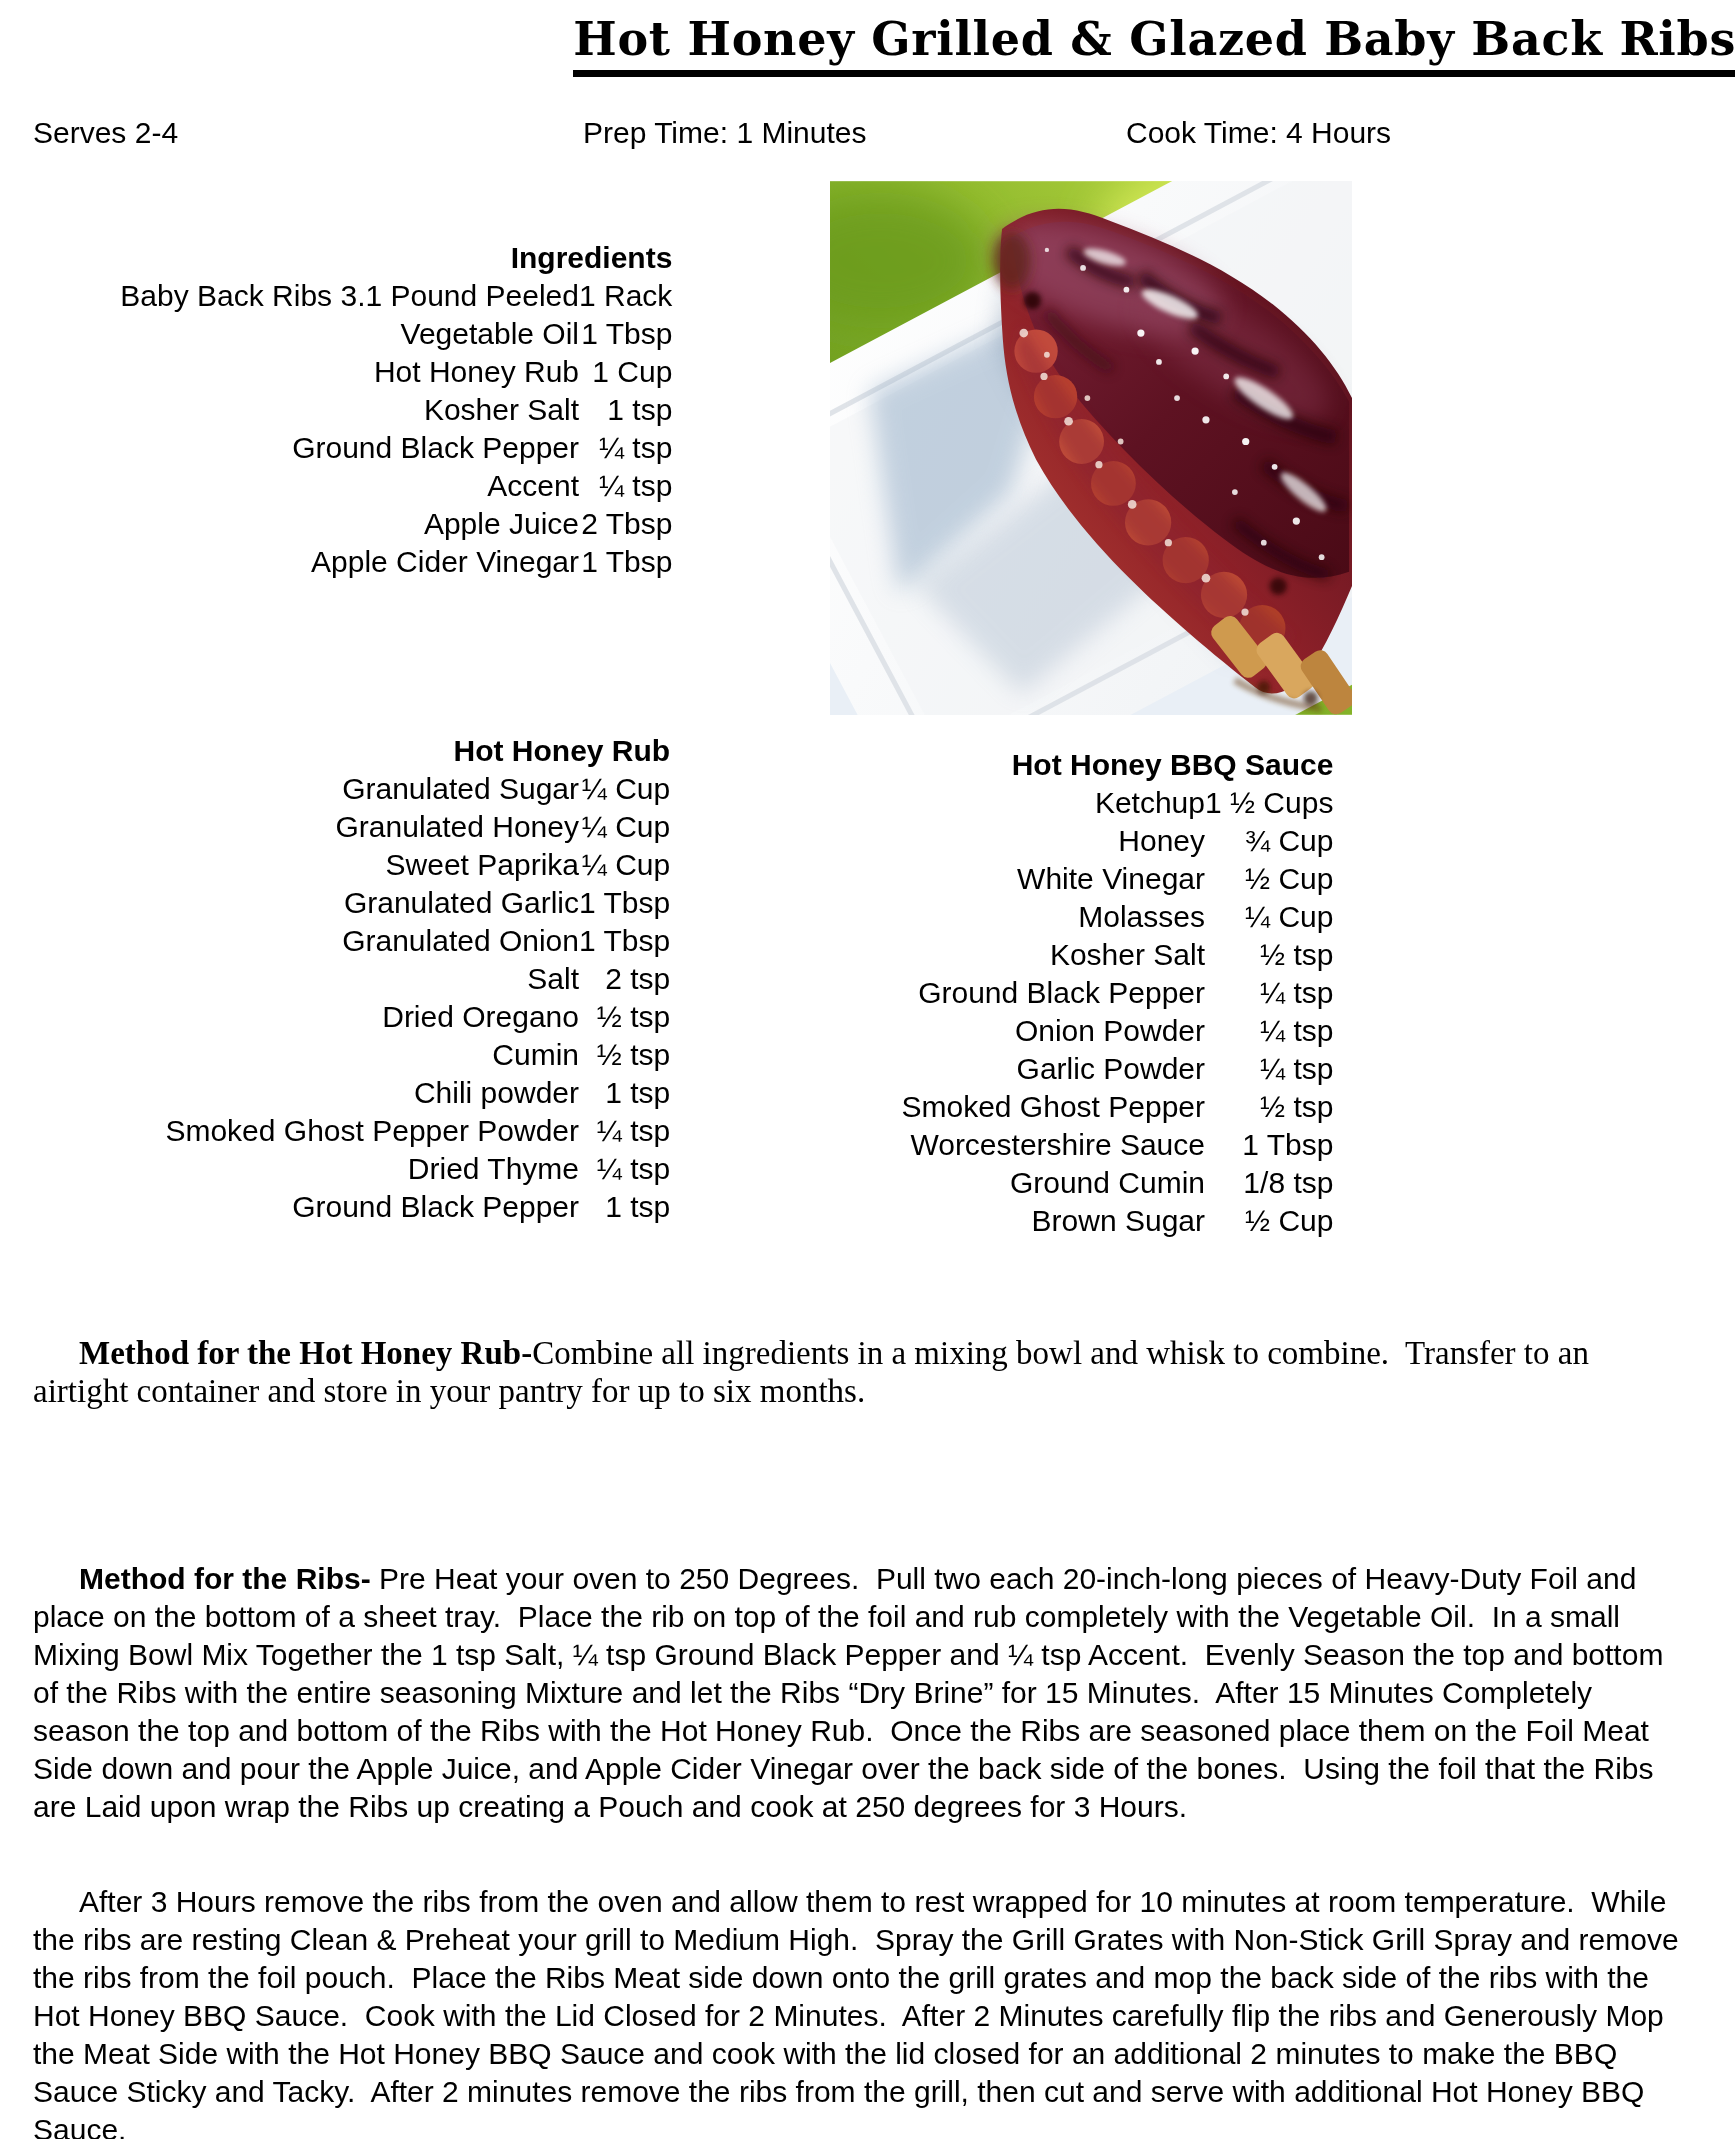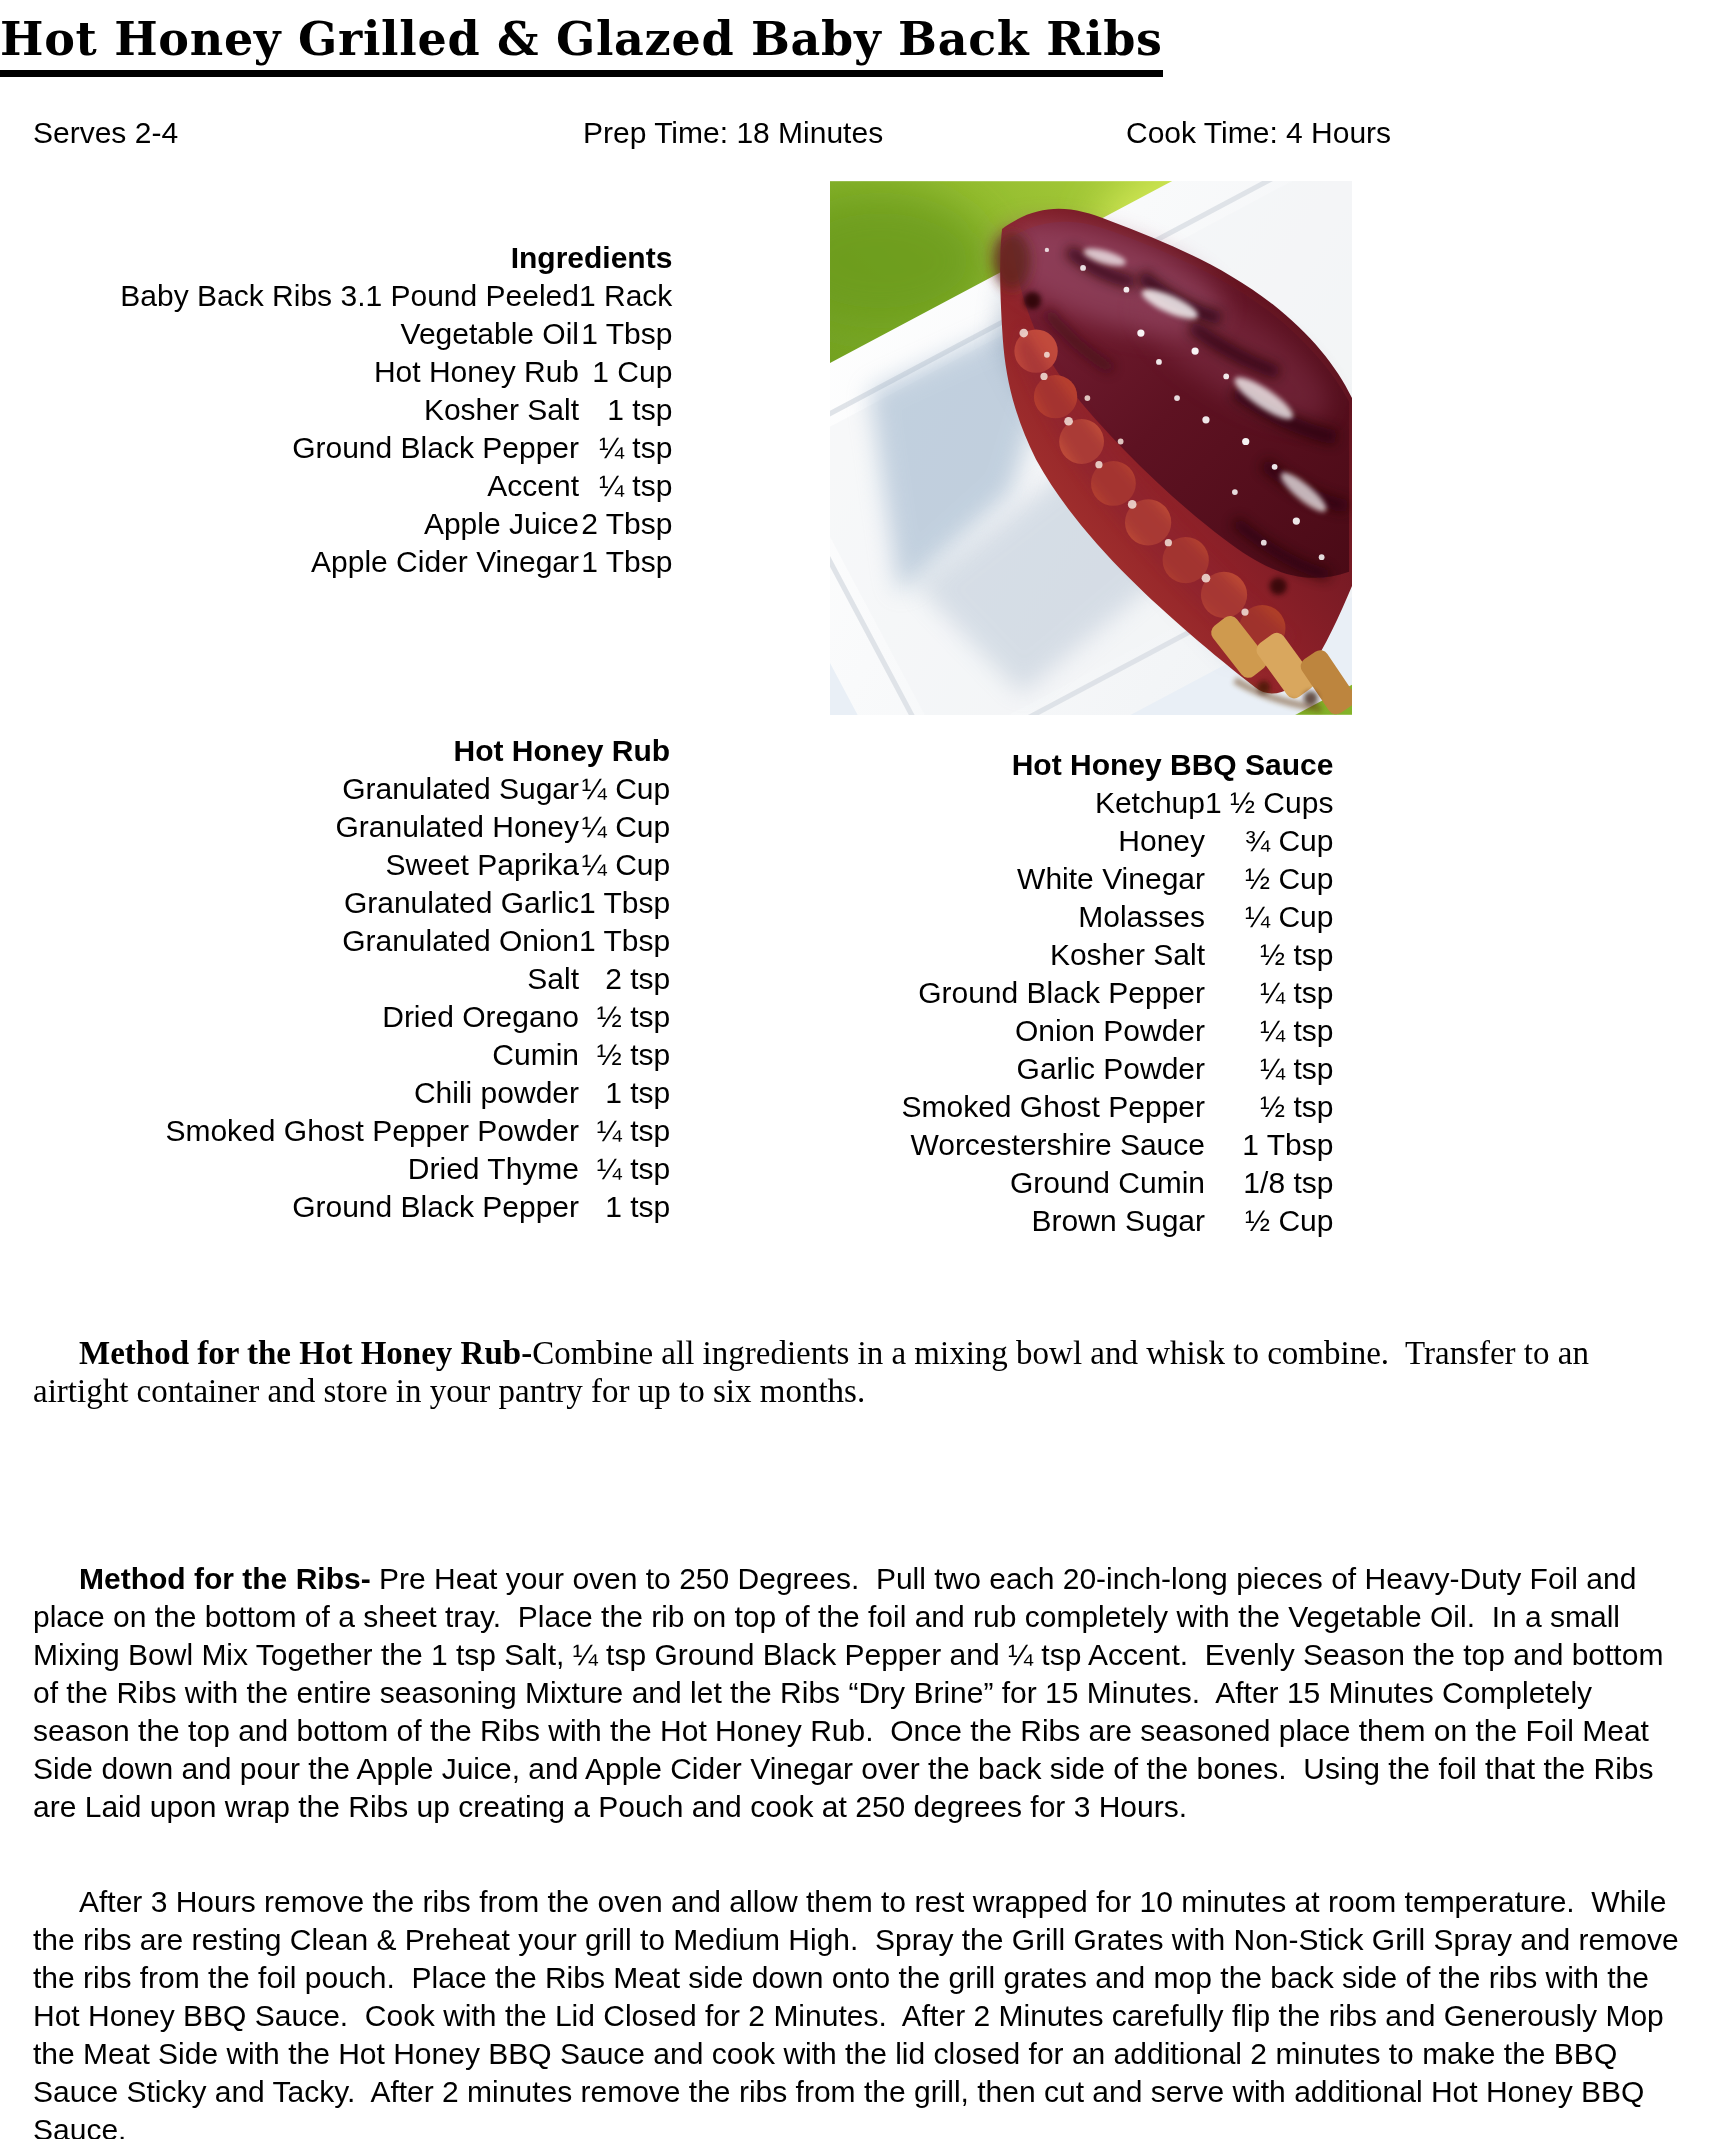--- a/index.html
+++ b/index.html
@@ -1,20 +1,20 @@
 <!DOCTYPE html>
 <html style="font-size:11.6px"><head>
 <meta charset="utf-8">
 <style>
   html,body { margin:0; padding:0; background:#ffffff; }
   .page {
     position:relative; width:1736px; height:2140px; background:#ffffff;
     font-family:"Liberation Sans", sans-serif; color:#000; overflow:hidden;
   }
-  .title-wrap { position:absolute; top:11.6px; left:0; width:1736px; text-align:left; }
+  .title-wrap { position:absolute; top:11.6px; left:0; width:1736px; text-align:right; }
   .title {
     display:inline-block; font-family:"DejaVu Serif", serif; font-weight:bold;
     font-size:46px; letter-spacing:0.7px; border-bottom:7.2px solid #000; padding-bottom:4.3px;
   }
   .meta { position:absolute; top:116px; font-size:30px; white-space:nowrap; }
   .meta.serves { left:33px; }
   .meta.prep   { left:583px; }
   .meta.cook   { left:1126px; }
 
   .list { position:absolute; font-size:30px; line-height:38px;text-align:right; }
@@ -43,21 +43,21 @@
 </head>
 <body>
 
 <div class="page">
 
   <div class="title-wrap">
     <span class="title">Hot Honey Grilled &amp; Glazed Baby Back Ribs</span>
   </div>
 
   <span class="meta serves">Serves 2-4</span>
-  <span class="meta prep">Prep Time: 18 Minutes</span>
+  <span class="meta prep">Prep Time: 1 Minutes</span>
   <span class="meta cook">Cook Time: 4 Hours</span>
 
   <div class="list left-col ingredients">
     <div class="heading">Ingredients</div>
 
       <div class="row">
         <span>Baby Back Ribs 3.1 Pound Peeled</span>
         <span>1 Rack</span>
       </div>
 

